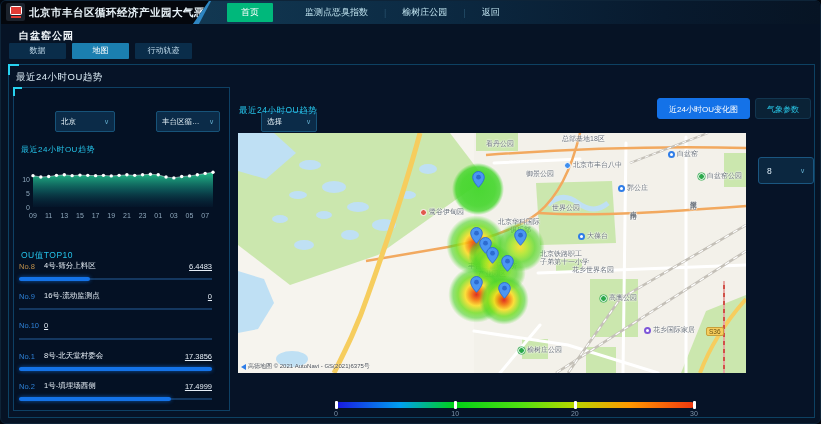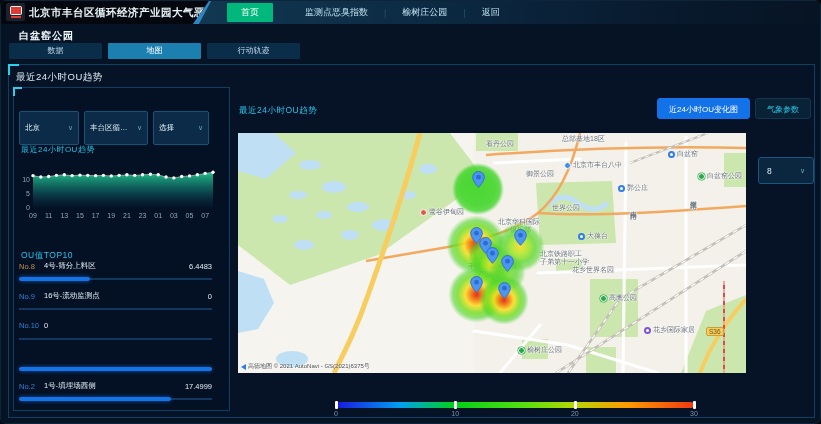--- a/index.html
+++ b/index.html
@@ -14,45 +14,45 @@
   .app-title { position:absolute; left:28px; top:0; height:23px; line-height:23px; color:#eaf4fa; font-size:10.5px; font-weight:bold; letter-spacing:.5px; }
   .navband { position:absolute; left:192px; right:0; top:0; height:23px; background:linear-gradient(90deg,#123852 0%,#0c2b44 35%,#081a2e 75%,#071424 100%); clip-path:polygon(16px 0,100% 0,100% 100%,0 100%); display:flex; align-items:center; padding-left:34px; }
   .navband::before { content:""; position:absolute; left:5px; top:0; width:7px; height:100%; background:#2f86c2; transform:skewX(-28deg); }
   .nav-item { font-size:9px; color:#bfe2ee; padding:0 16px; cursor:pointer; white-space:nowrap; }
   .nav-item.active { background:#00b87b; color:#fff; padding:3px 14px; margin-right:16px; border-radius:1px; }
   .nav-sep { color:#27506b; font-size:9px; }
 
   
   .publish-label { position:absolute; left:18px; top:28px; font-size:10px; font-weight:bold; color:#f2f8fc; letter-spacing:1px; }
   .view-tabs { position:absolute; left:8px; top:42px; display:flex; gap:6px; }
-  .view-tab { width:93px; height:16px; line-height:16px; text-align:center; font-size:8px; color:#c2dcec; background:#0a2d4a; border-radius:1px; cursor:pointer; }
+  .view-tab { width:57px; height:16px; line-height:16px; text-align:center; font-size:8px; color:#c2dcec; background:#0a2d4a; border-radius:1px; cursor:pointer; }
   .view-tab.active { background:#1b7fb0; color:#fff; }
 
   
   .outer-panel { position:absolute; left:7px; top:63px; width:807px; height:354px; border:1px solid #0d4162; background:rgba(7,21,42,.45); }
   .outer-panel::before { content:""; position:absolute; left:-1px; top:-1px; width:9px; height:9px; border-left:2px solid #27d2f0; border-top:2px solid #27d2f0; }
   .outer-title { position:absolute; left:15px; top:70px; font-size:9.5px; color:#dcecf6; letter-spacing:.5px; }
 
   
   .left-panel { position:absolute; left:12px; top:86px; width:217px; height:324px; border:1px solid #0e4064; background:rgba(4,16,34,.55); }
   .left-panel::before { content:""; position:absolute; left:-1px; top:-1px; width:7px; height:7px; border-left:2px solid #27d2f0; border-top:2px solid #27d2f0; }
   .filters { position:absolute; left:18px; top:110px; display:flex; gap:5px; }
-  .filter-select { height:34px; background:#0b2b48; border:1px solid #175379; border-radius:2px; display:flex; align-items:center; justify-content:space-between; padding:0 5px; cursor:pointer; }
+  .filter-select { height:21px; background:#0b2b48; border:1px solid #175379; border-radius:2px; display:flex; align-items:center; justify-content:space-between; padding:0 5px; cursor:pointer;margin-left:36px; }
   .filter-select .val { font-size:7.5px; color:#e8f4fa; overflow:hidden; white-space:nowrap; text-overflow:ellipsis; }
   .filter-select .chev { font-size:7px; color:#5fa8c8; margin-left:3px; flex:none; }
   .sec-title { font-size:8px; color:#25c3e9; letter-spacing:.5px; }
   .chart-title { position:absolute; left:20px; top:143px; }
   #trend-chart { position:absolute; left:14px; top:156px; }
   .top-title { position:absolute; left:20px; top:249px; font-size:8.5px; }
   .top-list { position:absolute; left:18px; top:260px; width:193px; }
   .top-row { position:relative; height:24px; margin-bottom:6px; }
   .top-line { display:flex; align-items:center; font-size:7.5px; }
   .top-rank { width:25px; flex:none; }
   .top-label { flex:1; color:#e6eef6; }
-  .top-value { color:#e6eef6; }
+  .top-value { color:#e6eef6;text-decoration:underline; }
   .top-track { position:absolute; left:0; right:0; bottom:5px; height:2px; background:#14375f; }
   .top-fill { position:absolute; left:0; bottom:4px; height:4px; background:#1473e8; border-radius:2px; box-shadow:0 0 4px rgba(20,115,232,.7); }
 
   
   .map-title { position:absolute; left:238px; top:104px; font-size:8.5px; }
   .map-buttons { position:absolute; right:9px; top:97px; display:flex; gap:5px; }
   .map-btn { height:21px; line-height:21px; padding:0 11px; font-size:8px; border-radius:3px; cursor:pointer; background:#0a2236; color:#29c8e8; border:1px solid #123650; }
   .map-btn.active { background:#1472e8; color:#fff; border-color:#1472e8; }
   .map { position:absolute; left:237px; top:132px; width:508px; height:240px; background:#f6f4ee; overflow:hidden; cursor:grab; }
   .map-bg { position:absolute; left:0; top:0; width:100%; height:100%; }
@@ -205,20 +205,25 @@
         <div class="top-track"></div>
       </div>
       <div class="top-row">
         <div class="top-line">
           <span class="top-rank" style="color: rgb(47, 130, 216);">No.10</span>
           <span class="top-value">0</span>
         </div>
         <div class="top-track"></div>
       </div>
       <div class="top-row">
+        <div class="top-line">
+          <span class="top-rank" style="color: rgb(47, 130, 216);">No.1</span>
+          <span class="top-label">8号-北天堂村委会</span>
+          <span class="top-value">17.3856</span>
+        </div>
         <div class="top-track"></div>
         <div class="top-fill" style="width: 100%;"></div>
       </div>
       <div class="top-row">
         <div class="top-line">
           <span class="top-rank" style="color: rgb(47, 130, 216);">No.2</span>
           <span class="top-label">1号-填埋场西侧</span>
           <span class="top-value">17.4999</span>
         </div>
         <div class="top-track"></div>

